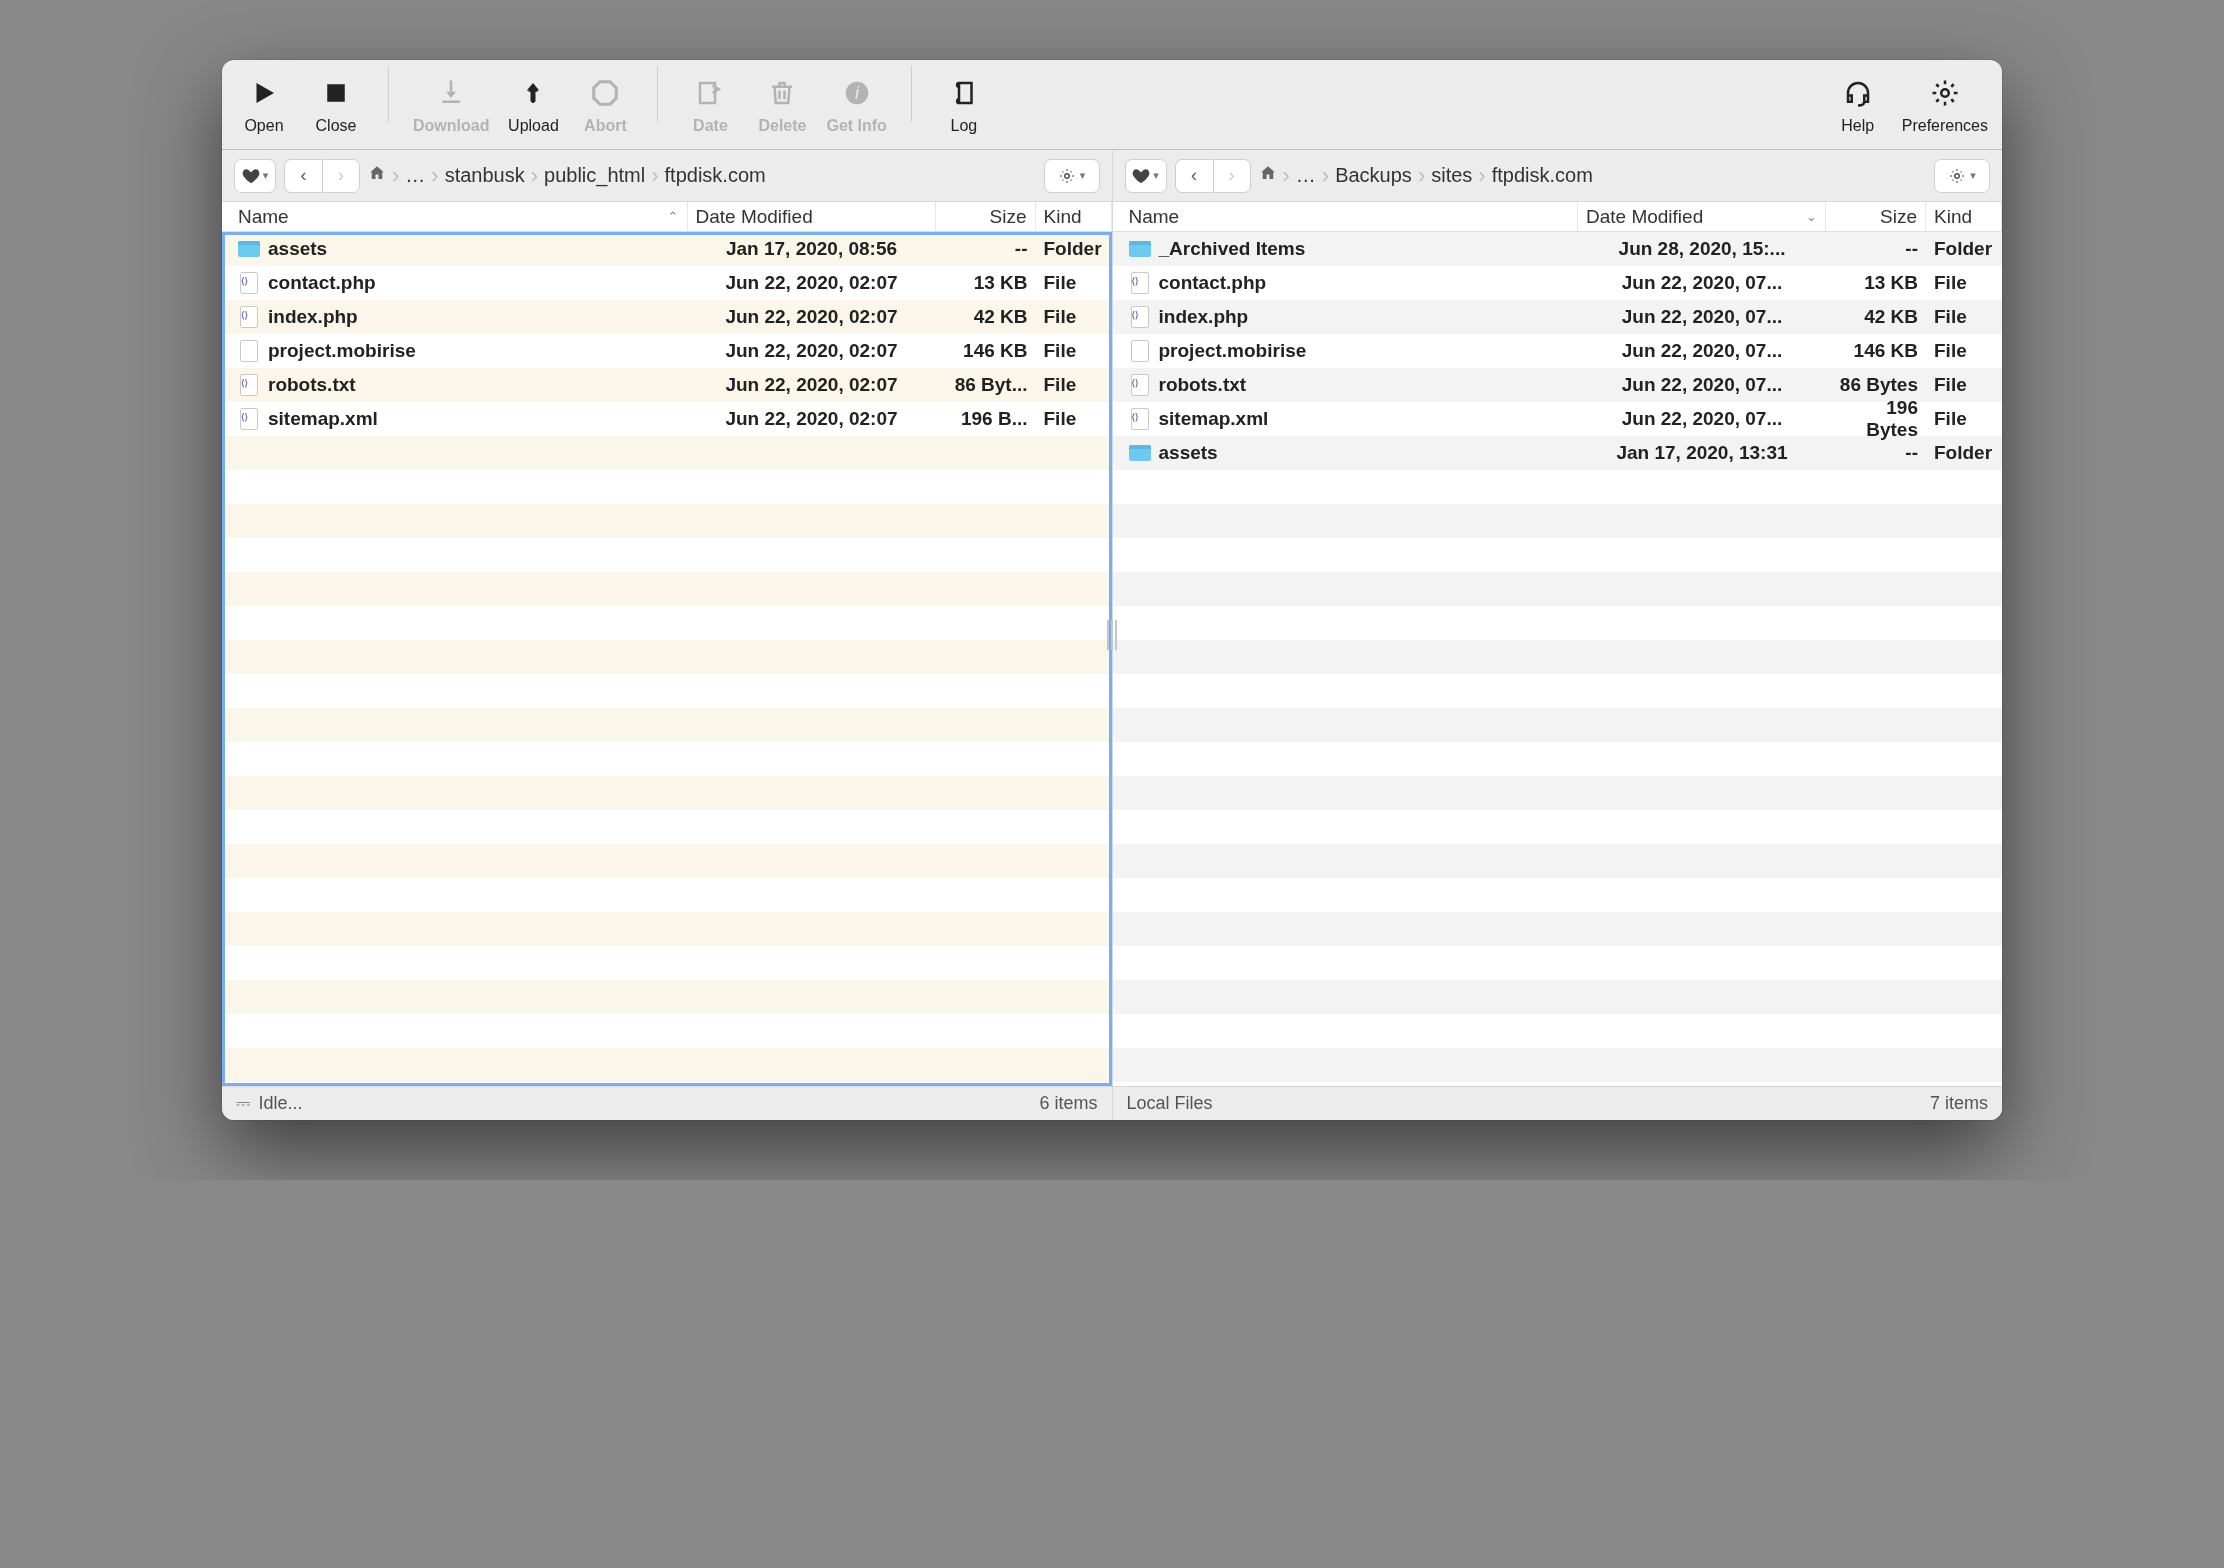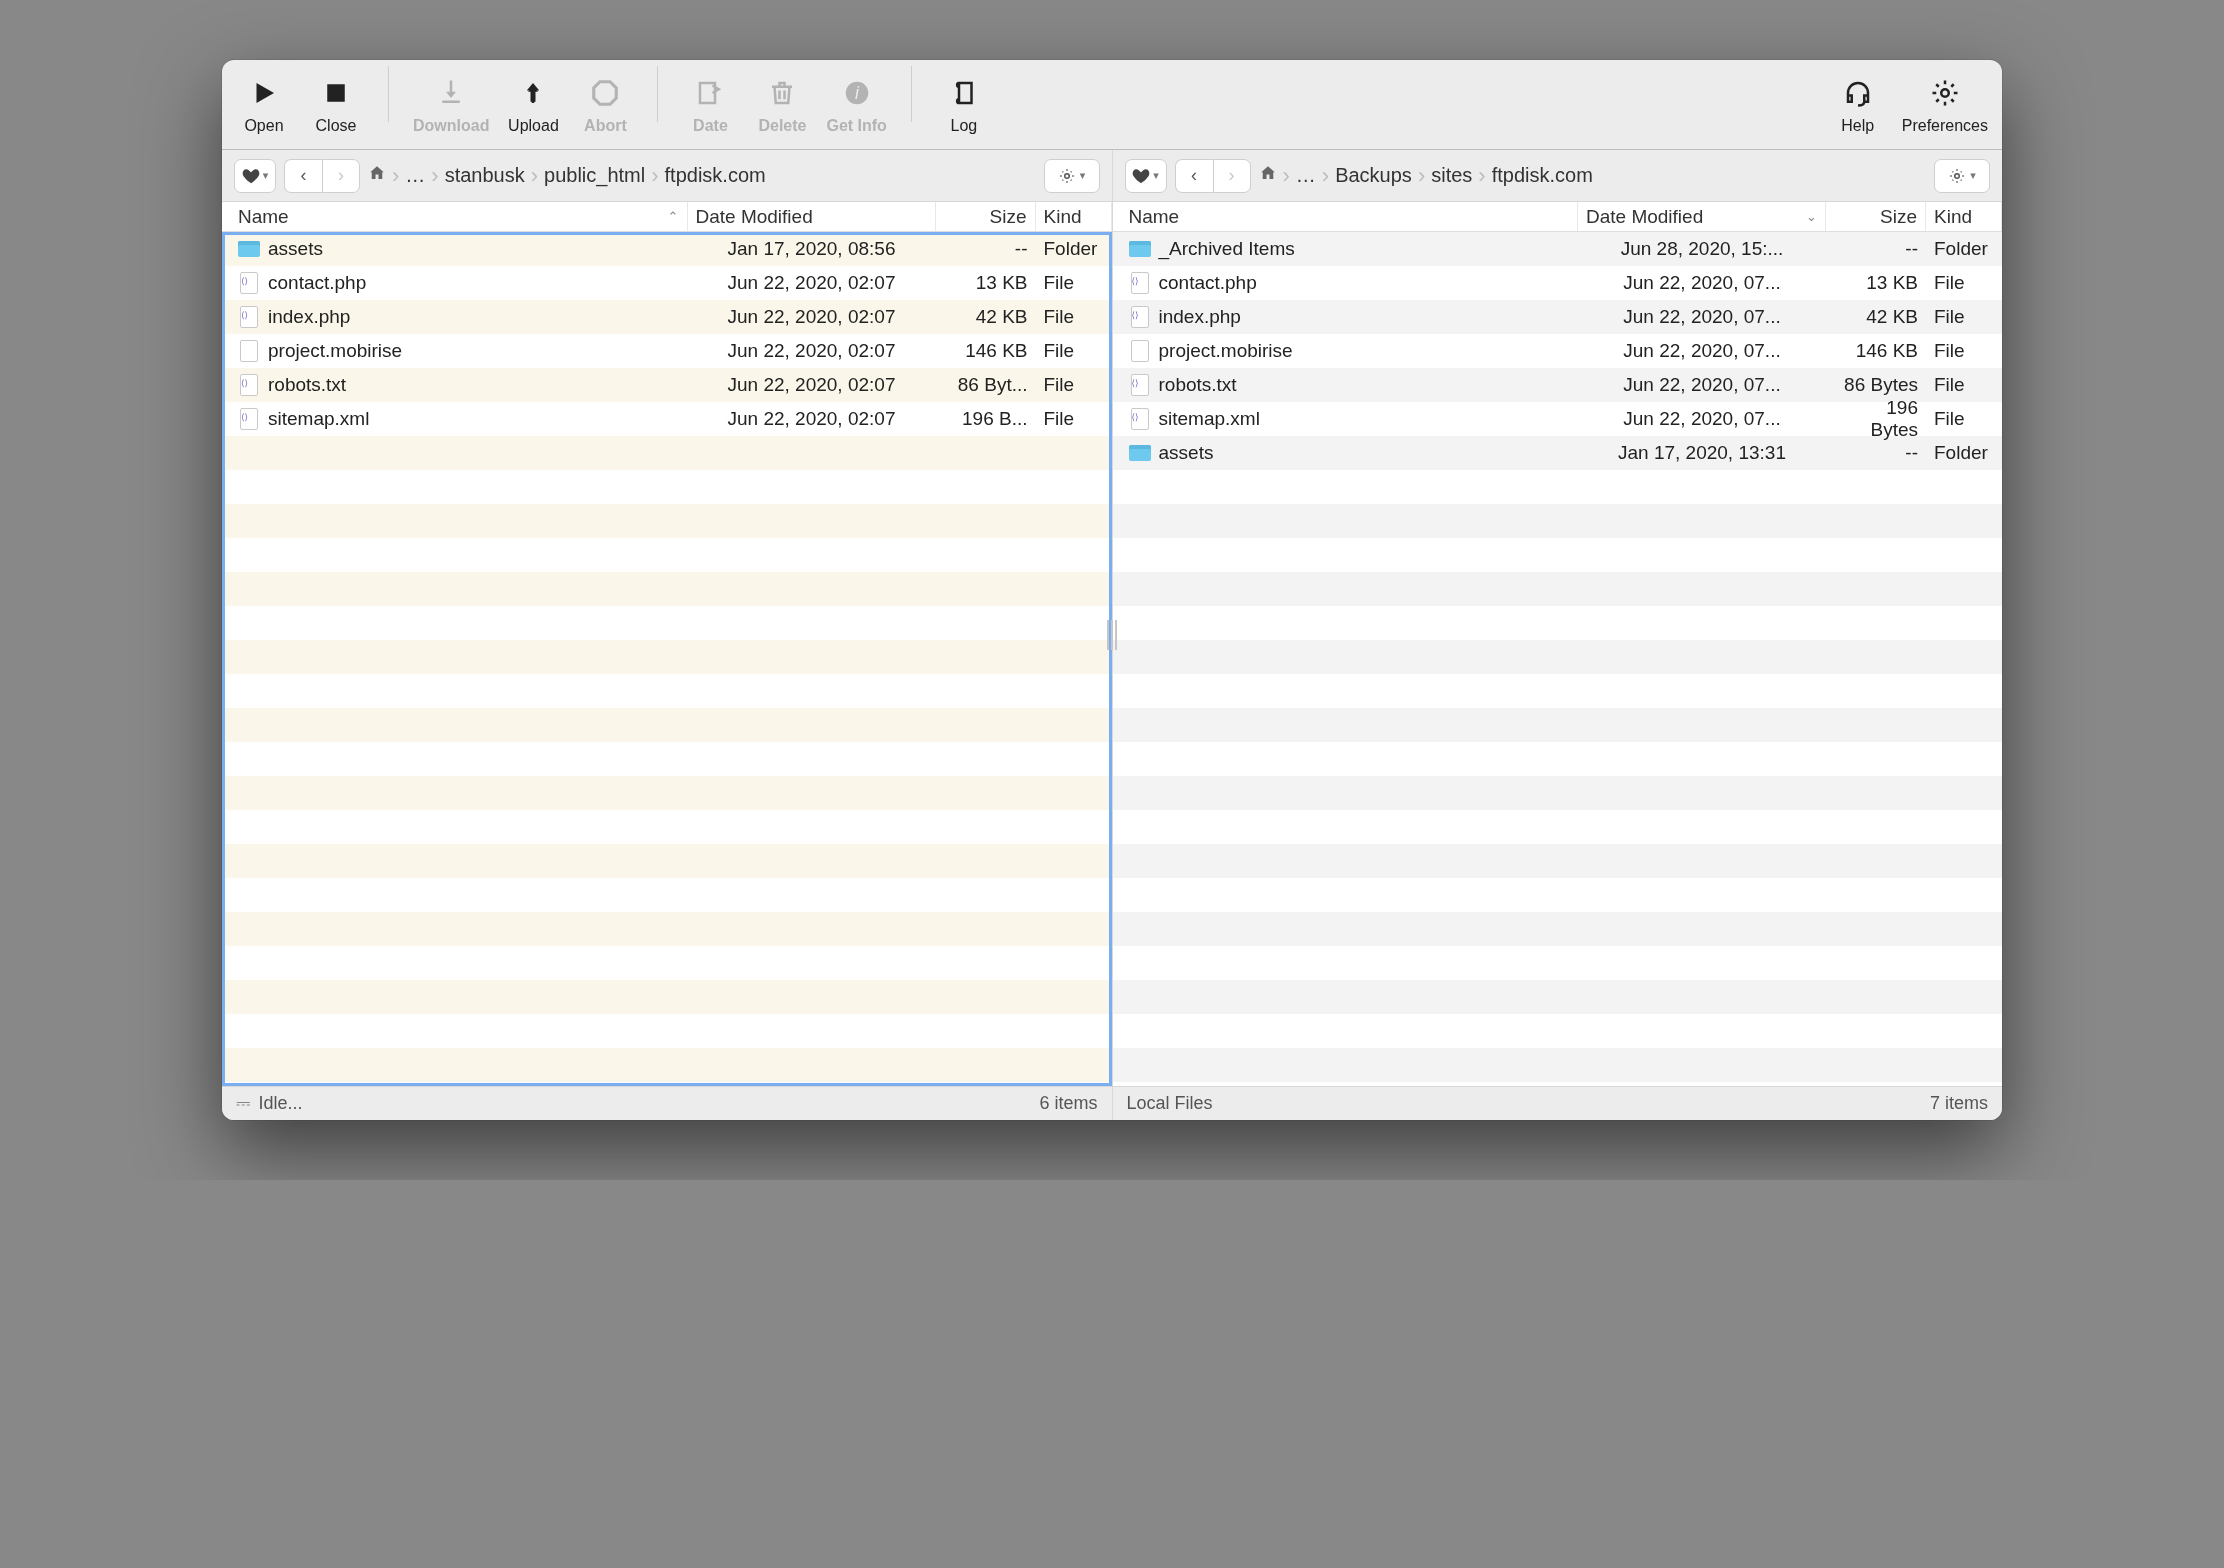--- a/index.html
+++ b/index.html
@@ -120,20 +120,21 @@
 
 .sort-caret { margin-left: auto; font-size: 13px; color: #888; }
 
 .filelist {
   flex: 1; overflow: auto; background: #fff;
 }
 .pane.left .filelist { outline: 3px solid #7aaef0; outline-offset: -3px; }
 .filelist .row {
   display: flex; height: 34px; align-items: center; font-size: 19px; color: #222;
   padding-left: 8px;
+  font-weight: bold;
 }
 .pane.left .row:nth-child(odd) { background: #faf7ea; }
 .pane.right .row:nth-child(odd) { background: #f3f3f3; }
 .cell { padding: 0 8px; }
 .cell-name { flex: 1; display: flex; align-items: center; gap: 8px; min-width: 0; }
 .cell-date { width: 248px; white-space: nowrap; overflow: hidden; text-overflow: ellipsis; text-align: center; }
 .cell-size { width: 100px; text-align: right; }
 .cell-kind { width: 76px; }
 
 .ficon { width: 22px; height: 22px; display: inline-flex; align-items: center; justify-content: center; }

